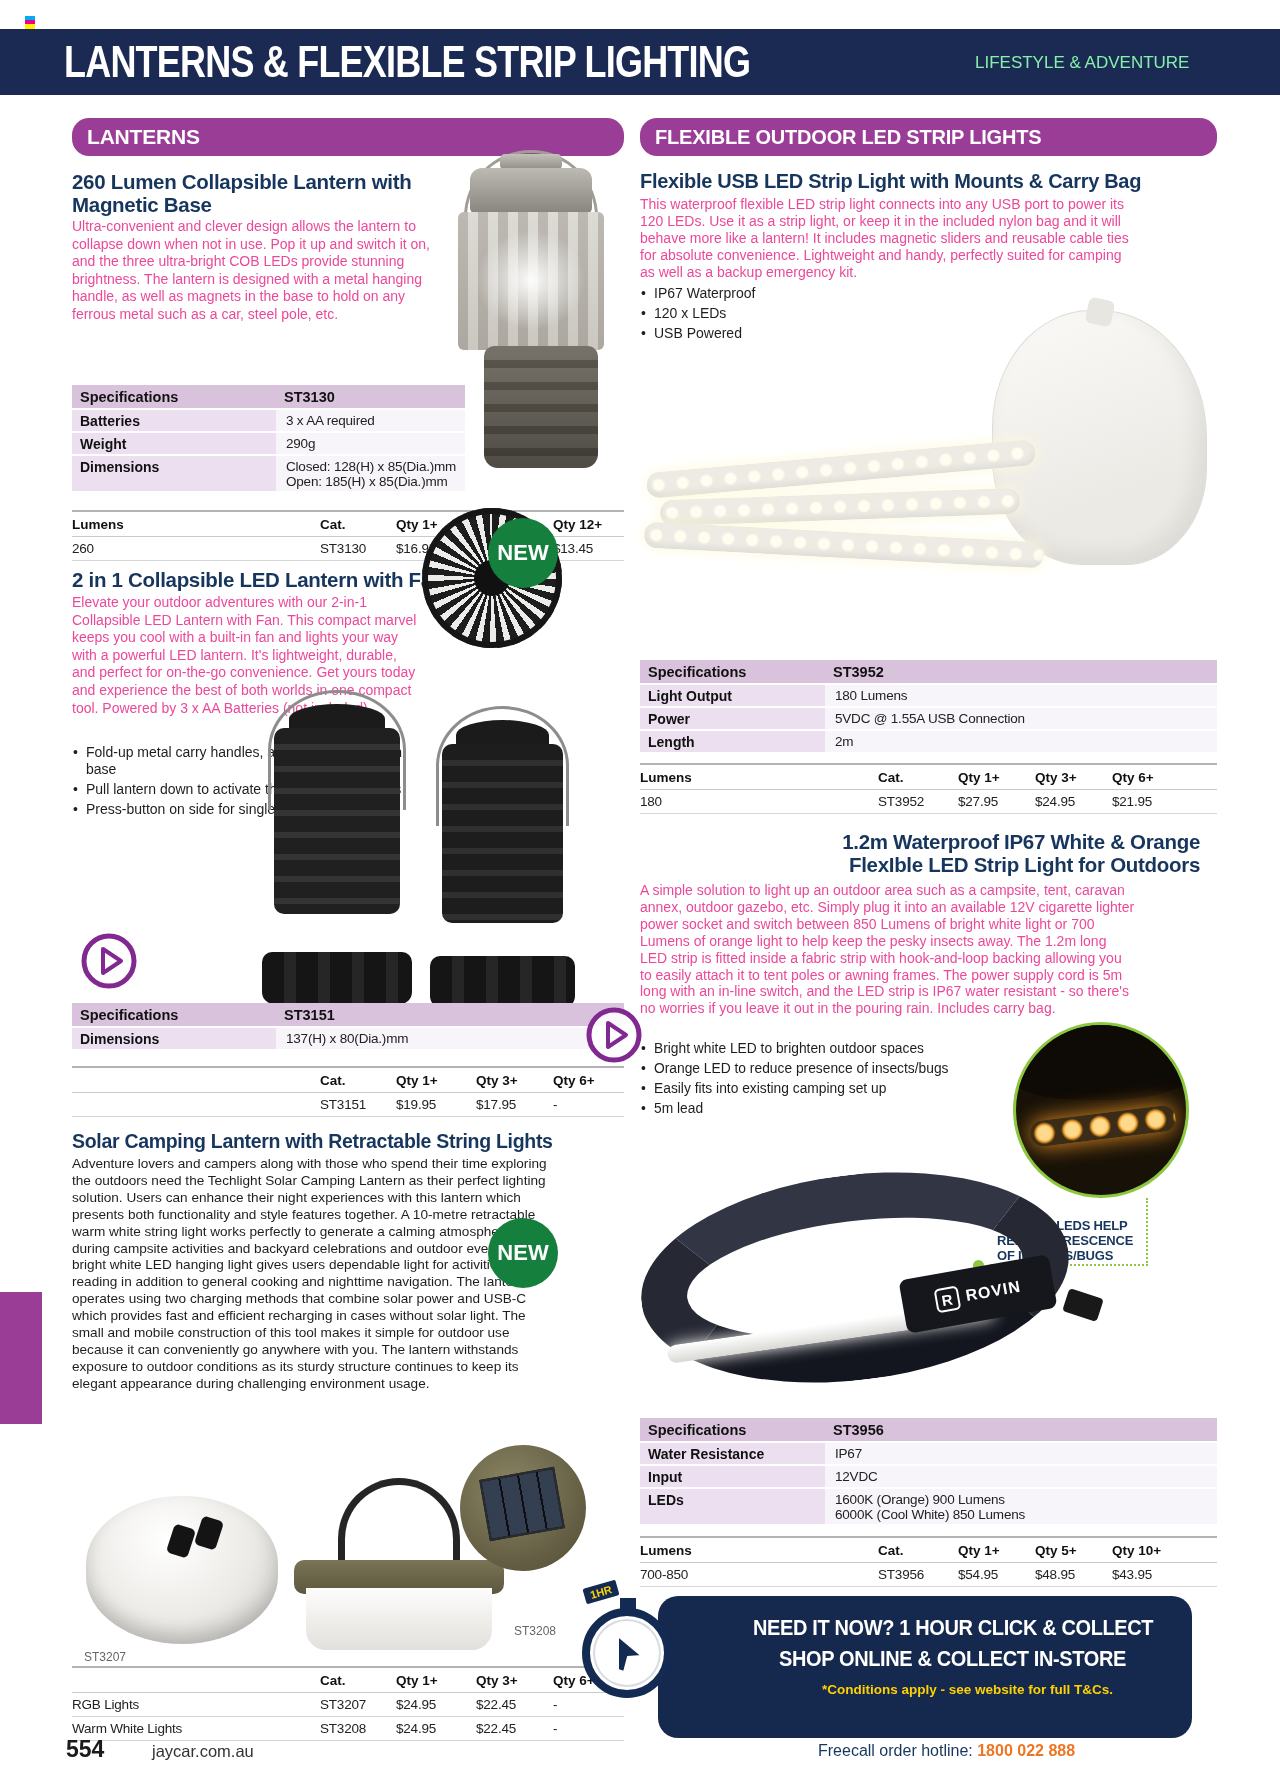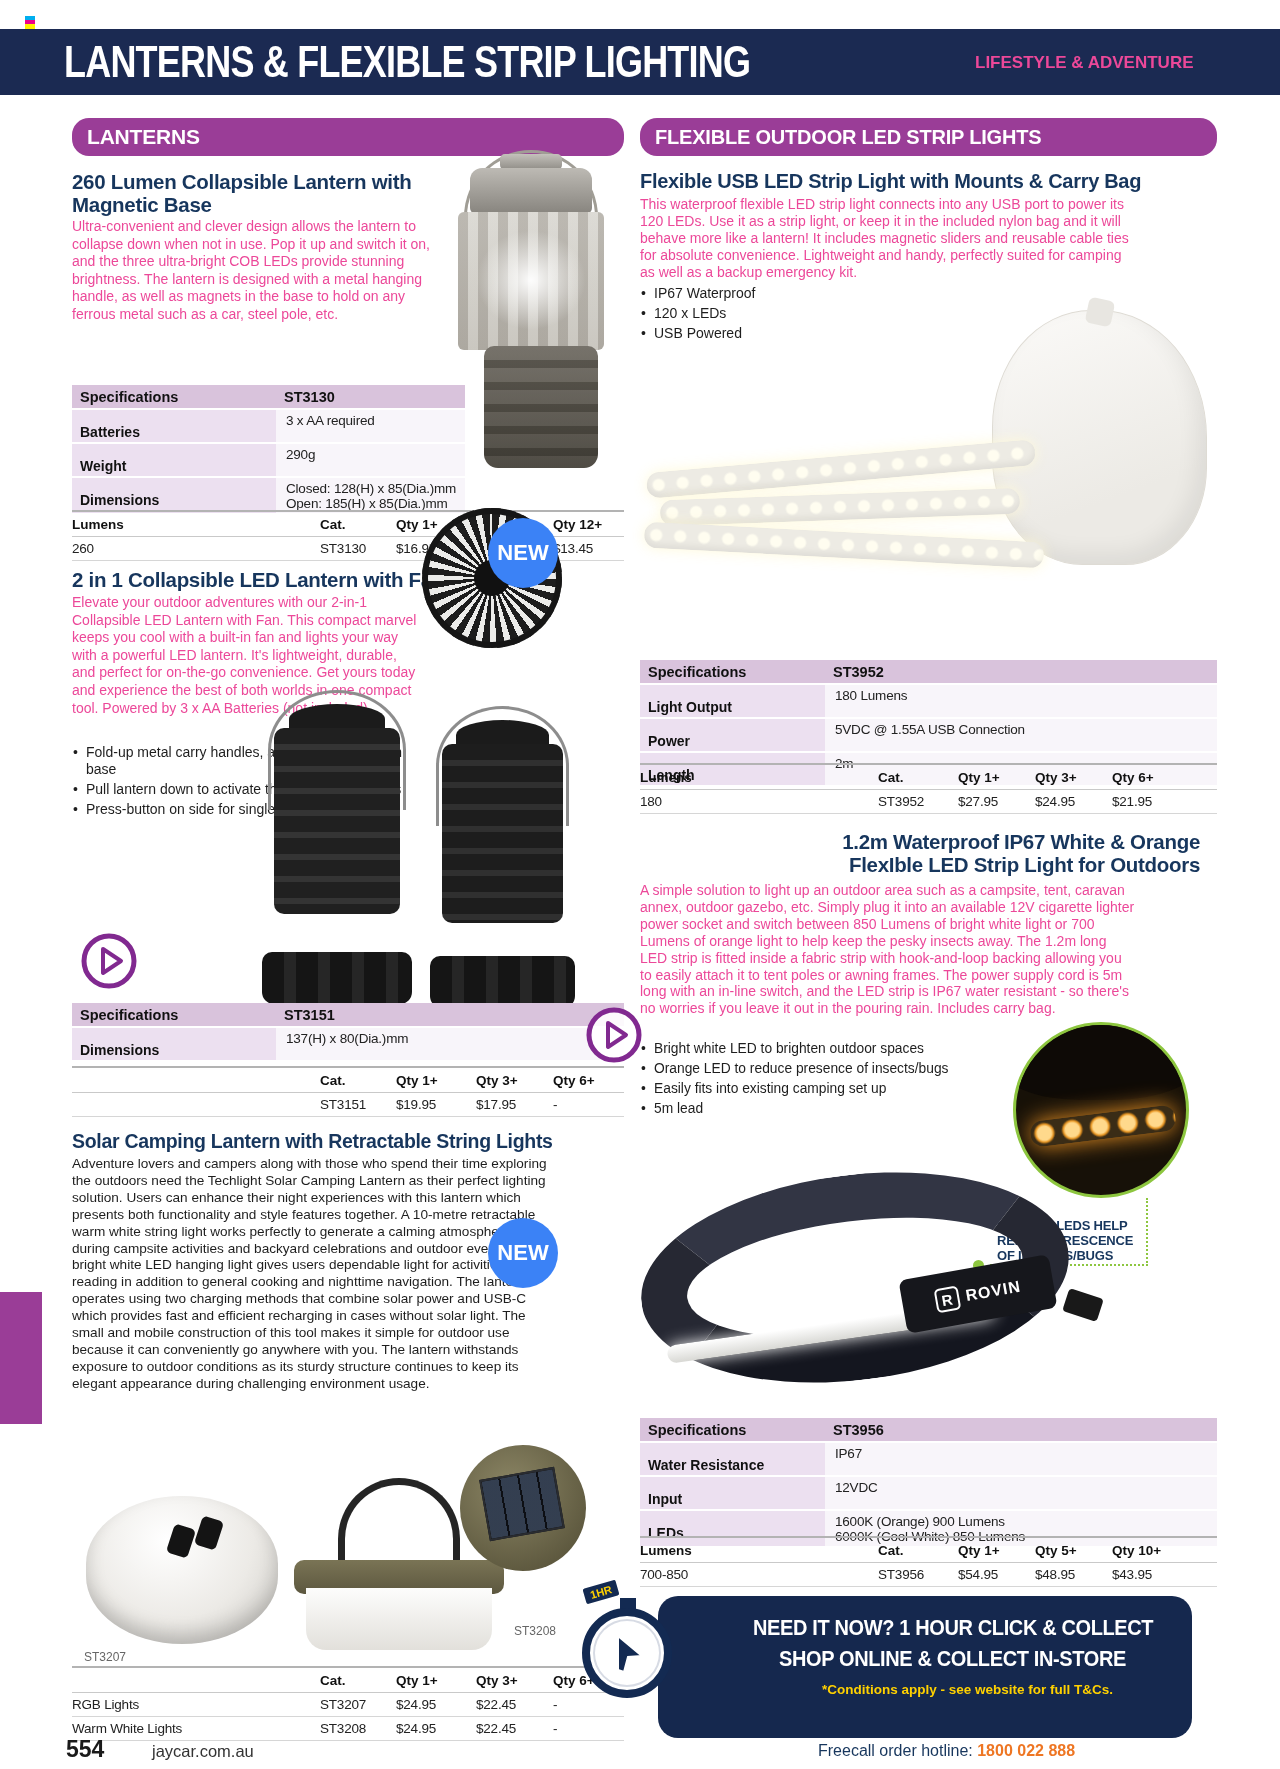--- a/index.html
+++ b/index.html
@@ -5,52 +5,52 @@
   * { margin:0; padding:0; box-sizing:border-box; }
   body { font-family:"Liberation Sans", sans-serif; background:#fff; }
   .page { position:relative; width:1280px; height:1769px; background:#fff; overflow:hidden; }
 
   
   .regmark { position:absolute; left:25px; top:16px; width:10px; height:17px; }
   .regmark div { height:4.2px; }
   .band { position:absolute; left:0; top:29px; width:1280px; height:66px; background:#1b2a52; }
   .band-title { position:absolute; left:64px; top:7px; color:#fff; font-size:45px; font-weight:bold;
                 letter-spacing:-1px; white-space:nowrap; transform:scaleX(.8); transform-origin:left center; }
-  .band-cat { position:absolute; left:975px; top:24px; color:#ec4899; font-size:17px; font-weight:bold; letter-spacing:0; }
+  .band-cat { position:absolute; left:975px; top:24px; color:#86efac; font-size:17px; font-weight:normal; letter-spacing:0; }
 
   .col { position:absolute; top:118px; }
   .col-left { left:64px; width:552px; height:1645px;margin-left:8px; }
   .col-right { left:640px; width:577px; height:1645px; }
   .abs { position:absolute; }
 
   .pill { position:absolute; top:0; left:0; right:0; height:38px; background:#9a3d97; border-radius:17px;
           color:#fff; font-weight:bold; font-size:21px; line-height:38px; padding-left:15px; letter-spacing:-.2px; }
 
   .ptitle { color:#17365d; font-weight:bold; font-size:20.5px; line-height:23px; letter-spacing:-.3px; }
   .pbody { color:#ec4899; font-size:14px; line-height:17.6px; }
   .pbody-sm { color:#1e1e1e; font-size:13.6px; line-height:16.9px; }
   .bullets { color:#1e1e1e; font-size:14px; line-height:17px; }
   .bullet { position:relative; padding-left:14px; margin-bottom:3px; }
   .bullet::before { content:"•"; position:absolute; left:1px; top:0; }
 
   
   .spec .hdr { display:grid; grid-template-columns:var(--lab) 1fr; background:#d9c3dc; }
   .spec .hdr div { font-weight:bold; font-size:14.5px; padding:4px 0 3px 8px; color:#111; }
   .spec .row { display:grid; grid-template-columns:var(--lab) 1fr; margin-top:2px; }
-  .spec .lab { background:#ece0f0; font-weight:bold; font-size:14px; padding:14px 0 2px 8px; color:#111; }
+  .spec .lab { background:#ece0f0; font-weight:bold; font-size:14px; padding:3px 0 2px 8px; color:#111; }
   .spec .val { background:#f8f5fa; font-size:13.5px; padding:3px 0 2px 10px; color:#222; letter-spacing:-.2px; }
 
   
   .price .ph, .price .pr { display:grid; grid-template-columns:var(--cols); }
   .price .ph { border-top:2px solid #b3b3b3; border-bottom:1px solid #c9c9c9; }
   .price .ph div { font-weight:bold; font-size:13.5px; padding:5px 0 4px; color:#111; }
   .price .pr { border-bottom:1px solid #d6d6d6; }
   .price .pr div { font-size:13.5px; padding:4px 0 4px; color:#222; letter-spacing:-.2px; }
 
-  .new-badge { position:absolute; width:70px; height:70px; border-radius:50%; background:#3b82f6; color:#fff;
+  .new-badge { position:absolute; width:70px; height:70px; border-radius:50%; background:#15803d; color:#fff;
                display:flex; align-items:center; justify-content:center; font-weight:bold; font-size:22px; z-index:5; }
 
   .play { position:absolute; width:58px; height:58px; z-index:4; }
 
   .caption { color:#17365d; font-weight:bold; font-size:13px; line-height:15px; letter-spacing:-.2px; }
 
   .img-label { position:absolute; color:#666; font-size:12px; }
 
   
   .banner { position:absolute; background:#15284e; border-radius:20px; color:#fff; }

